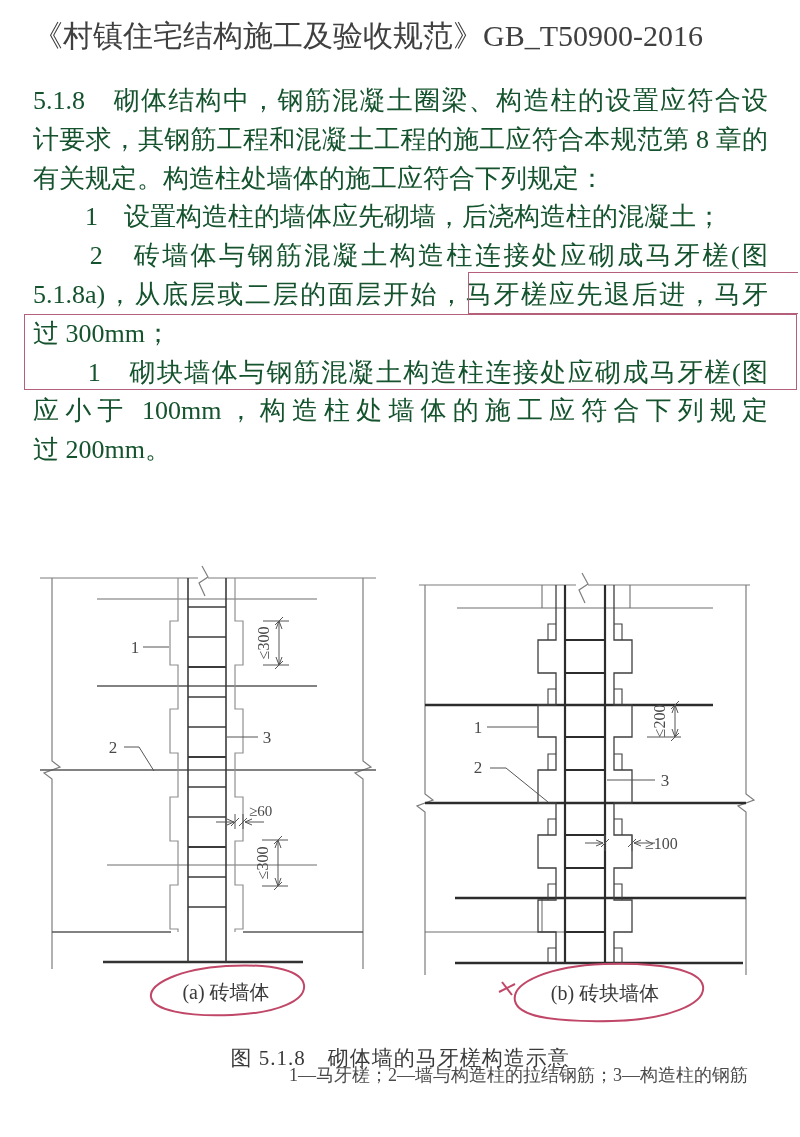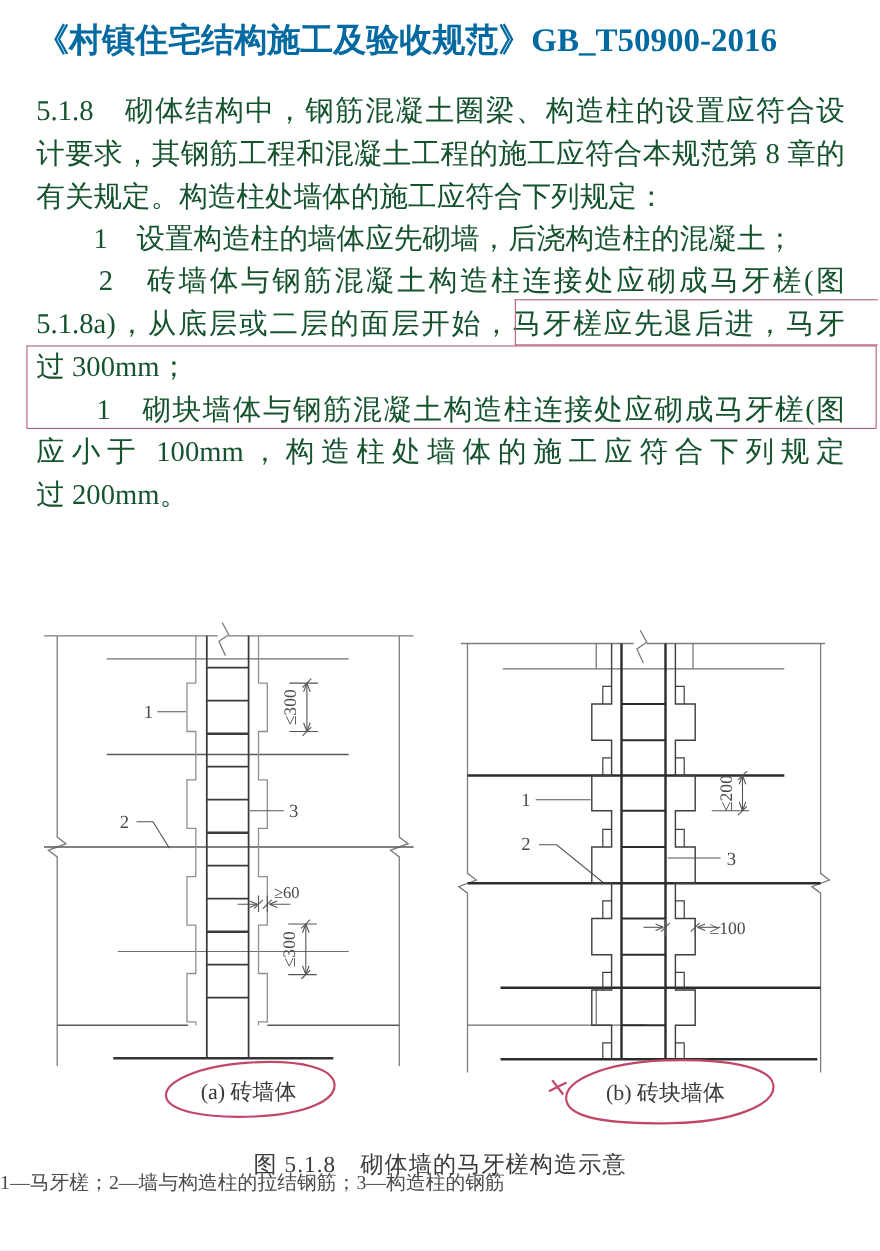--- a/index.html
+++ b/index.html
@@ -3,40 +3,40 @@
 <meta charset="utf-8">
 <style>
   html,body{margin:0;padding:0;background:#e8e8e8;}
   .page{
     position:relative;width:800px;height:1137px;background:#ffffff;
     margin:0 auto;overflow:hidden;
     font-family:"Liberation Serif","DejaVu Serif",serif;
   }
   .doc-title{
     position:absolute;left:33px;top:16px;width:760px;
-    font-size:30px;font-weight:bold;color:#0369a1;letter-spacing:0px;
+    font-size:30px;font-weight:normal;color:#404040;letter-spacing:0px;
     white-space:nowrap;
   }
   .body-text{
     position:absolute;left:33px;top:82px;width:735px;color:#14532d;
   }
   .line{
     height:38.8px;line-height:38.8px;font-size:26px;white-space:nowrap;
     overflow:visible;
   }
   .line.j{white-space:normal;text-align:justify;text-align-last:justify;}
   .hl{position:absolute;border:1.5px solid #b5607b;}
   .hl1{left:468px;top:272px;width:329px;height:40px;border-right:none;}
   .hl2{left:24px;top:314px;width:771px;height:74px;}
   .fig-caption{
     position:absolute;left:0;top:1044px;width:800px;text-align:center;
     font-size:21px;color:#3a3a3a;letter-spacing:1px;
   }
   .fig-legend{
-    position:absolute;left:0;top:1063px;width:748px;text-align:left;
+    position:absolute;left:0;top:1063px;width:748px;text-align:right;
     font-size:18px;color:#4a4a4a;
   }
   svg text{font-family:"Liberation Serif","DejaVu Serif",serif;}
 </style>
 </head>
 <body>
 
 <div class="page">
 
   <div class="doc-title">《村镇住宅结构施工及验收规范》GB_T50900-2016</div>

